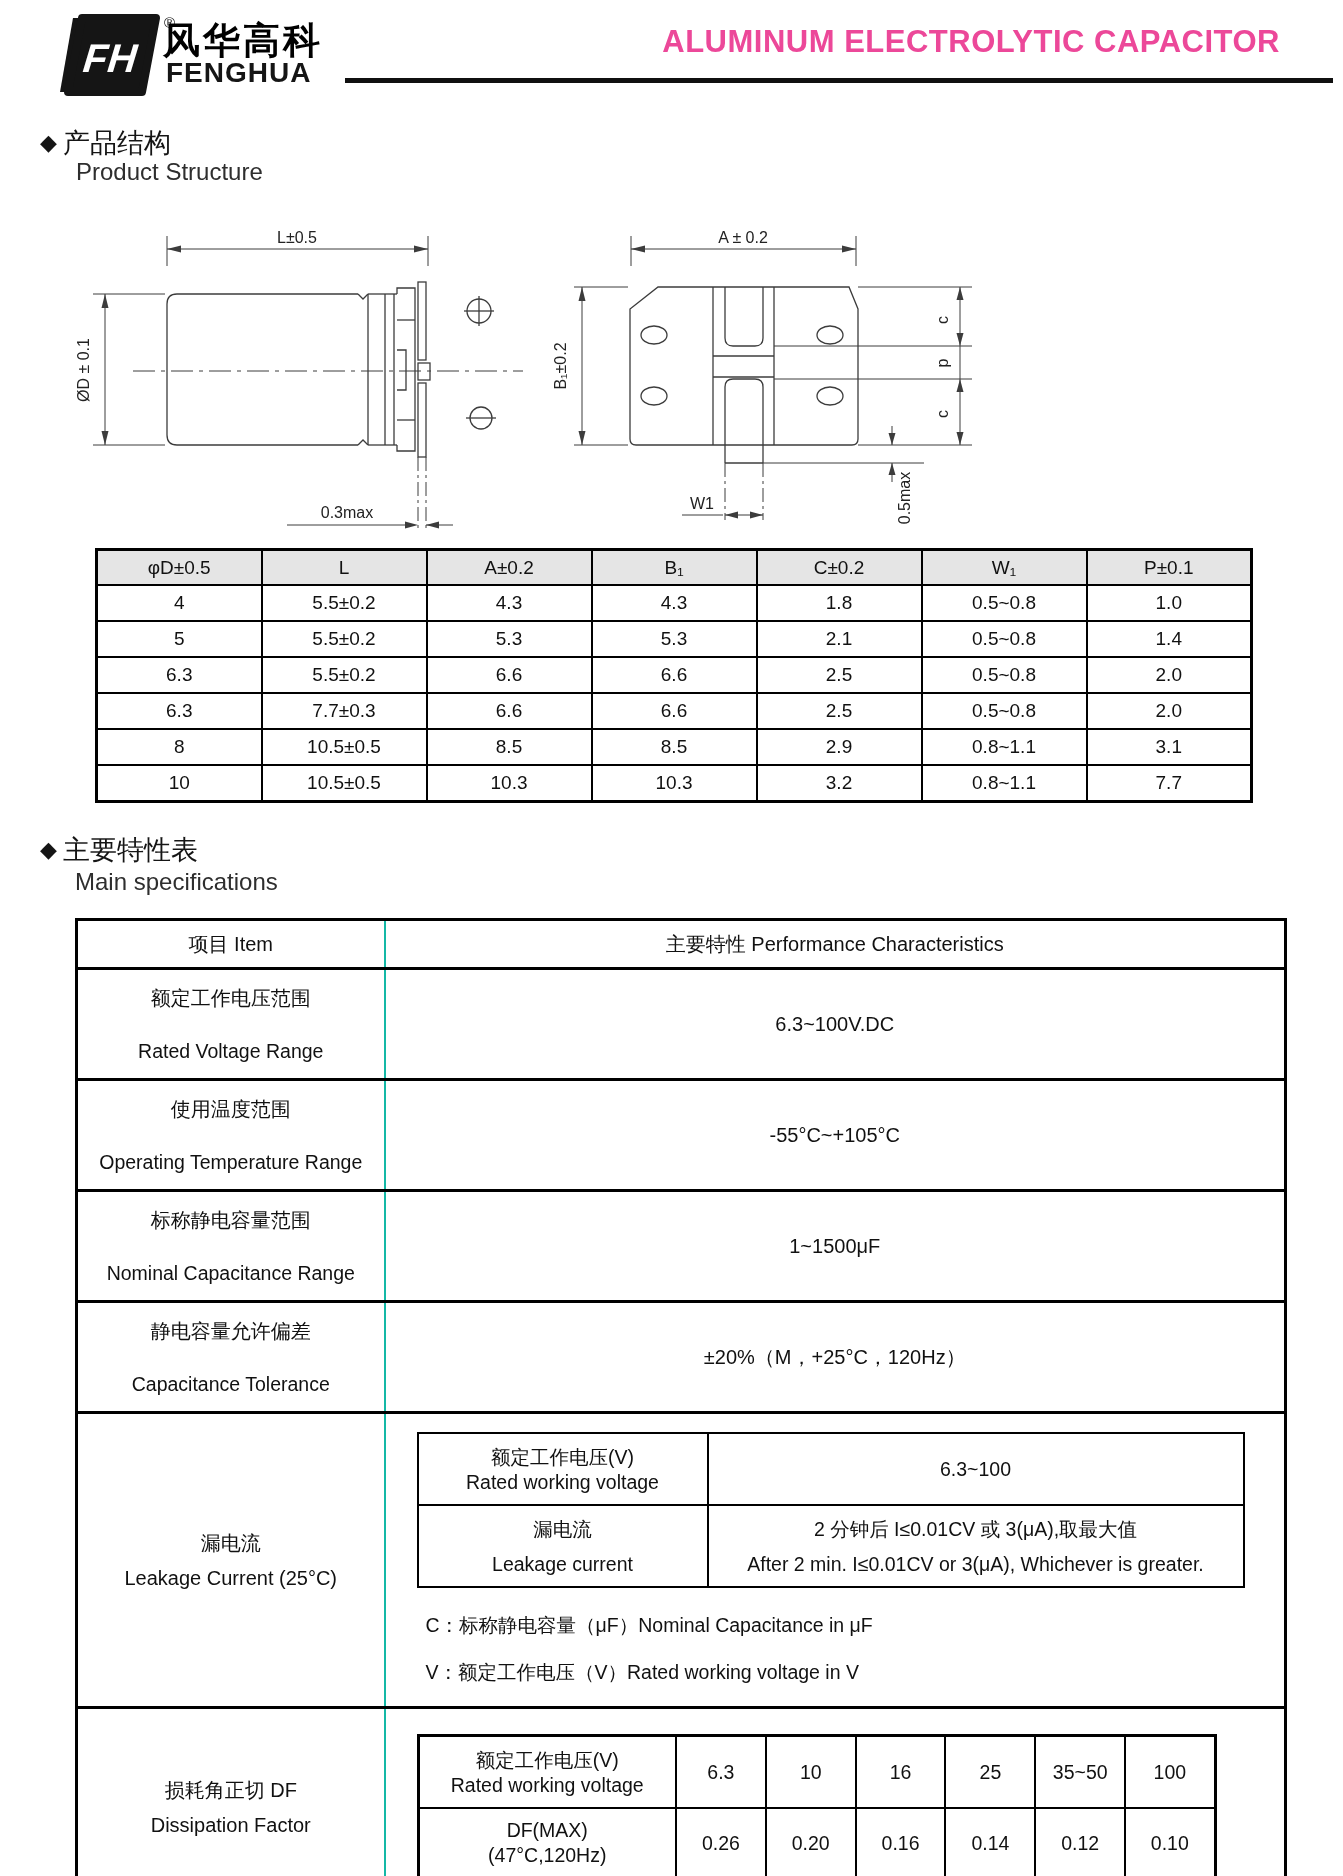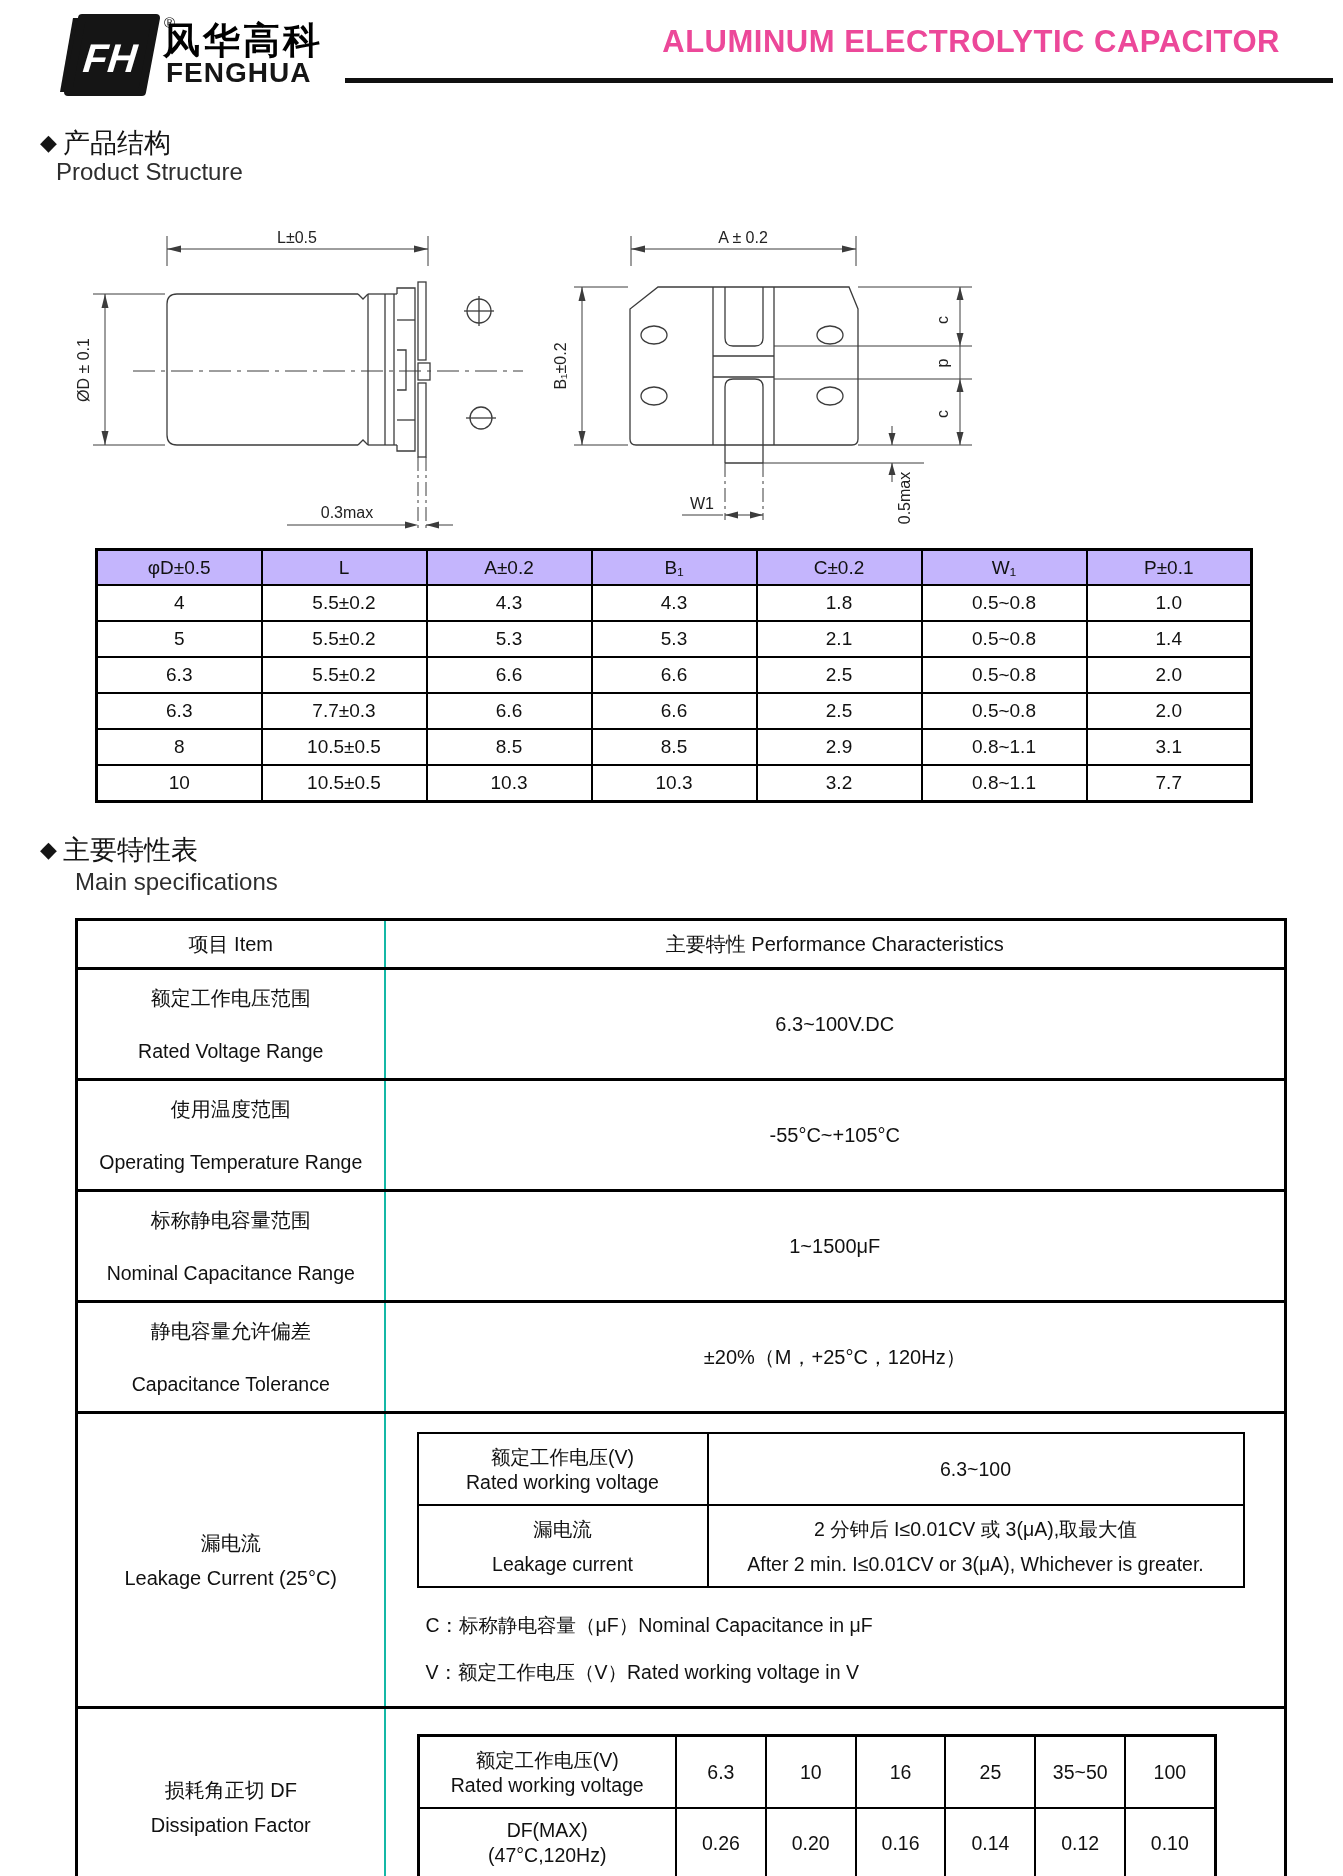--- a/index.html
+++ b/index.html
@@ -28,21 +28,21 @@
   }
   .draw .thin{stroke-width:1;}
   .draw .arrow{fill:#3c3c3c; stroke:none;}
   .draw text{fill:#222; font-size:16px; stroke:none;}
 
   
   table{border-collapse:collapse; table-layout:fixed;}
   .dim-table{left:95px; top:548px; width:1158px; border:3px solid #000;}
   .dim-table td{border:2px solid #000; text-align:center; vertical-align:middle;
     font-size:19px; height:34px; padding:0;}
-  .dim-table tr.hdr td{background:#c4b5fd; height:33px;}
+  .dim-table tr.hdr td{background:#e5e5e5; height:33px;}
 
   
   .spec-table{left:75px; top:918px; width:1212px; border:3px solid #000;}
   .spec-table > tbody > tr > td{border-top:3px solid #000; border-left:2px solid #14b8a6; padding:0; vertical-align:middle;}
   .spec-table col.c1{width:308px;}
   .spec-hdr td{height:46px; text-align:center; font-size:20px;}
   .item-cell{height:108px;}
   .item-cell .stack{display:flex; flex-direction:column; justify-content:space-between;
     align-items:center; height:78px; padding:15px 4px; font-size:20px;gap:16px;}
   .item-cell .stack .en{font-size:19.5px;}
@@ -80,21 +80,21 @@
   </svg>
   <div class="abs logo-cn">风华高科</div>
   <div class="abs logo-en">FENGHUA</div>
   <div class="abs doc-title">ALUMINUM ELECTROLYTIC CAPACITOR</div>
   <div class="abs head-rule"></div>
 
   <div class="abs sec-head" style="left:40px;top:125px">
     <span class="diamond">◆</span>
     <span>产品结构</span>
   </div>
-  <div class="abs sec-sub" style="left:56px;top:158px">Product Structure</div>
+  <div class="abs sec-sub" style="left:76px;top:158px">Product Structure</div>
 
   <svg class="abs draw" style="left:75px;top:230px" width="465" height="315" viewBox="0 0 465 315">
 
     <line class="thin" x1="92" y1="6" x2="92" y2="36"></line>
     <line class="thin" x1="353" y1="6" x2="353" y2="36"></line>
     <line class="thin" x1="92" y1="19" x2="353" y2="19"></line>
     <polygon class="arrow" points="92,19 106,15.5 106,22.5"></polygon>
     <polygon class="arrow" points="353,19 339,15.5 339,22.5"></polygon>
     <text x="222" y="13" text-anchor="middle">L±0.5</text>
 

